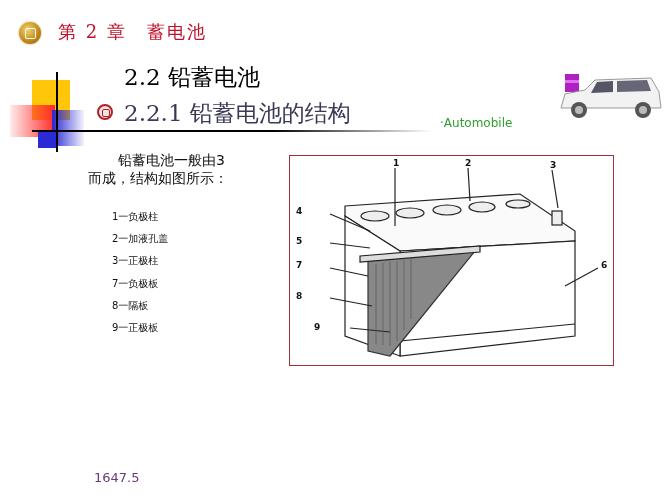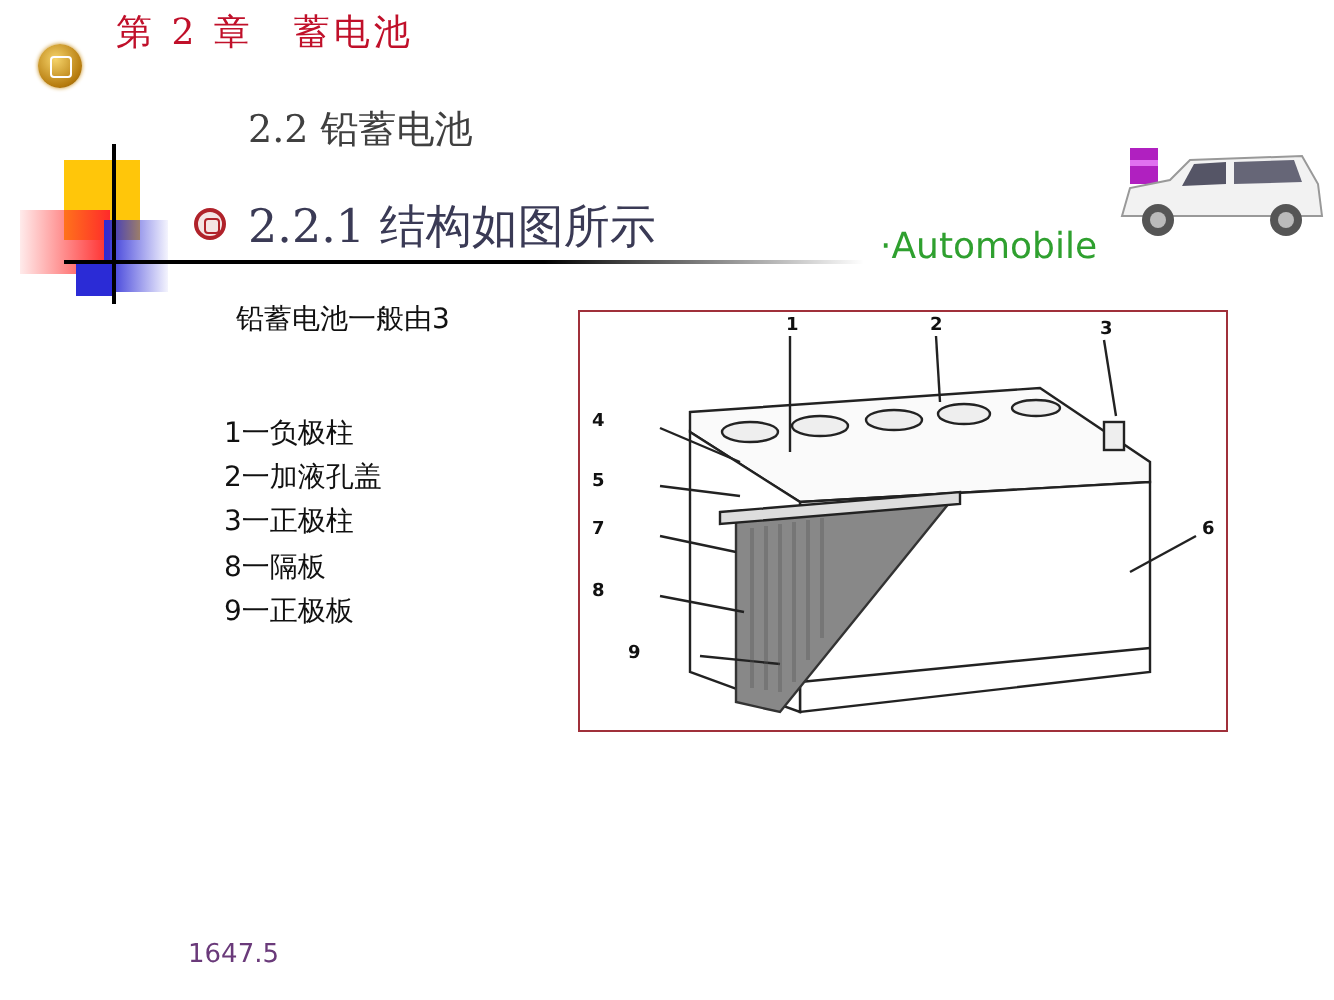--- a/index.html
+++ b/index.html
@@ -1,56 +1,56 @@
 <!DOCTYPE html>
 <html><head>
 <meta charset="utf-8">
 <style>
   html,body{margin:0;padding:0;}
   body{width:667px;height:500px;background:#ffffff;position:relative;overflow:hidden;font-family:"DejaVu Serif",serif;}
   .abs{position:absolute;}
   .chapter-icon{left:19px;top:22px;width:22px;height:22px;border-radius:50%;background:radial-gradient(circle at 40% 35%,#f5d36a,#b57a0c 70%,#7a4e05);box-shadow:0 0 2px #c98f1b;}
   .chapter-icon::after{content:"";position:absolute;left:6px;top:6px;width:9px;height:9px;border:1.5px solid #fff;border-radius:2px;}
-  .chapter-title{left:58px;top:4px;font-size:18px;color:#c0102a;letter-spacing:2px;font-family:"DejaVu Serif",serif;}
+  .chapter-title{left:58px;top:20px;font-size:18px;color:#c0102a;letter-spacing:2px;font-family:"DejaVu Serif",serif;}
   .deco-yellow{left:32px;top:80px;width:38px;height:40px;background:#ffc60a;}
   .deco-red{left:10px;top:105px;width:45px;height:32px;background:linear-gradient(90deg,rgba(255,60,60,0.1),#ff2a2a);}
   .deco-blue{left:52px;top:110px;width:32px;height:36px;background:linear-gradient(90deg,#2b2bd6,rgba(40,40,220,0.05));}
   .deco-blue2{left:38px;top:130px;width:20px;height:18px;background:#2b2bd6;}
   .deco-vline{left:56px;top:72px;width:2px;height:80px;background:#000;}
   .deco-hline{left:32px;top:130px;width:400px;height:2px;background:linear-gradient(90deg,#000 60%,rgba(0,0,0,0));}
-  .h1{left:124px;top:52px;font-size:19px;color:#404040;}
+  .h1{left:124px;top:62px;font-size:23px;color:#000000;}
   .h2{left:124px;top:98px;font-size:23px;color:#3a3a55;}
   .bullet-icon{left:97px;top:104px;width:16px;height:16px;border-radius:50%;border:2px solid #b0222a;box-sizing:border-box;background:#f4e4e4;}
   .bullet-icon::after{content:"";position:absolute;left:3px;top:3px;width:6px;height:6px;border:1.5px solid #b0222a;border-radius:2px;}
-  .auto-text{left:440px;top:114px;font-size:18px;color:#2fa02f;line-height:19px;font-family:"DejaVu Sans",sans-serif;}
+  .auto-text{left:440px;top:114px;font-size:12px;color:#2fa02f;line-height:19px;font-family:"DejaVu Sans",sans-serif;}
   .car{left:555px;top:72px;width:108px;height:50px;}
   .body-text{left:88px;top:151px;width:180px;font-size:14px;color:#111;line-height:18px;font-family:"DejaVu Sans",sans-serif;}
   .body-text .indent{padding-left:30px;}
-  .legend{left:112px;top:206px;font-size:14px;color:#111;line-height:22.2px;font-family:"DejaVu Sans",sans-serif;}
+  .legend{left:112px;top:206px;font-size:10px;color:#111;line-height:22.2px;font-family:"DejaVu Sans",sans-serif;}
   .date{left:94px;top:470px;font-size:13px;color:#6a3a7a;font-family:"DejaVu Sans",sans-serif;}
   .figure{left:289px;top:155px;width:325px;height:211px;border:1px solid #a0303a;box-sizing:border-box;background:#fff;}
   .figure svg{position:absolute;left:0;top:0;}
   .lbl{position:absolute;font-size:9px;font-weight:bold;font-family:"DejaVu Sans",sans-serif;color:#111;}
 </style>
 </head>
 <body>
 
 <div class="abs chapter-icon"></div>
 <div class="abs chapter-title">第 2 章　蓄电池</div>
 
 <div class="abs deco-yellow"></div>
 <div class="abs deco-red"></div>
 <div class="abs deco-blue"></div>
 <div class="abs deco-blue2"></div>
 <div class="abs deco-vline"></div>
 <div class="abs deco-hline"></div>
 
 <div class="abs h1">2.2 铅蓄电池</div>
 <div class="abs bullet-icon"></div>
-<div class="abs h2">2.2.1 结构如图所示</div>
+<div class="abs h2">2.2.1 铅蓄电池的结构</div>
 
 <div class="abs car">
   <svg width="108" height="50" viewBox="0 0 108 50">
     <rect x="10" y="2" width="14" height="18" fill="#b020c0"></rect>
     <rect x="10" y="8" width="14" height="3" fill="#e070f0"></rect>
     <path d="M6 36 L10 22 L30 18 L40 8 L96 6 L104 20 L106 36 Z" fill="#f2f2f2" stroke="#999" stroke-width="1"></path>
     <path d="M42 10 L58 9 L58 20 L36 21 Z" fill="#556"></path>
     <path d="M62 9 L92 8 L96 19 L62 20 Z" fill="#667"></path>
     <circle cx="24" cy="38" r="8" fill="#555"></circle>
       <circle cx="24" cy="38" r="4" fill="#bbb"></circle>
@@ -58,26 +58,28 @@
       <circle cx="88" cy="38" r="4" fill="#bbb"></circle>
   </svg>
 </div>
 
 <div class="abs auto-text">
   <div>·Automobile</div>
 </div>
 
 <div class="abs body-text">
   <div class="indent">铅蓄电池一般由3</div>
+  <div>而成，结构如图所示：</div>
 </div>
 
 <div class="abs legend">
   <div>1一负极柱</div>
   <div>2一加液孔盖</div>
   <div>3一正极柱</div>
+  <div>7一负极板</div>
   <div>8一隔板</div>
   <div>9一正极板</div>
 </div>
 
 <div class="abs figure">
   <svg width="325" height="211" viewBox="0 0 325 211">
     <g fill="none" stroke="#222" stroke-width="1.2">
 
       <path d="M55 50 L230 38 L285 75 L285 85 L110 95 L55 60 Z" fill="#fafafa"></path>
 

